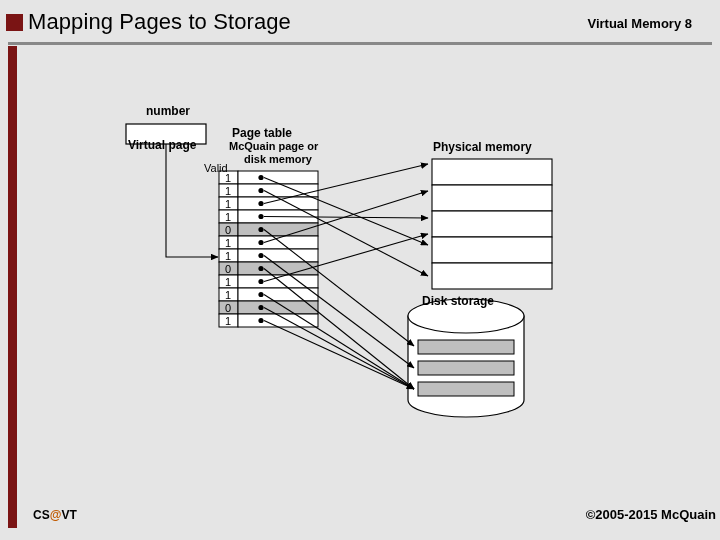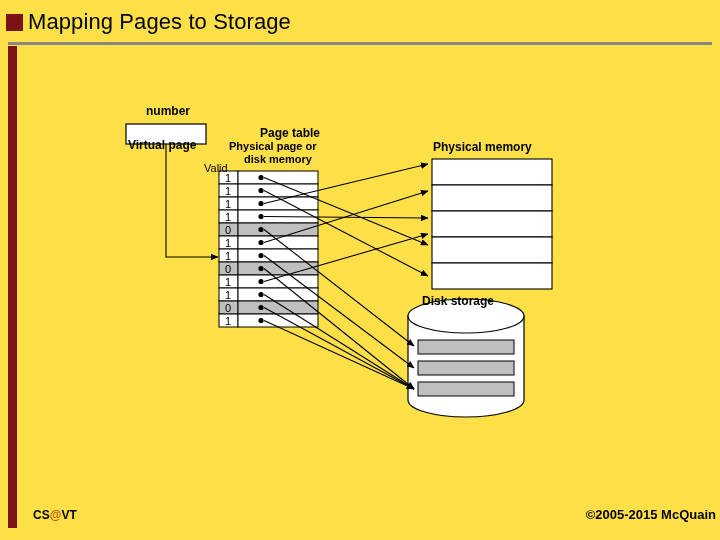--- a/index.html
+++ b/index.html
@@ -13,21 +13,21 @@
     position: relative;
     font-family: "Liberation Sans", sans-serif;
     overflow: hidden;
   }
 
   
   #slide {
     position: absolute;
     left: 0; top: 0;
     width: 720px; height: 540px;
-    background: #fde047;
+    background: #e5e5e5;
   }
 
   .left-bar {
     position: absolute;
     left: 8px;
     top: 46px;
     width: 9px;
     height: 482px;
     background: #7a1414;
   }
@@ -117,20 +117,21 @@
     font-size: 11px;
   }
 </style>
 </head>
 <body>
 
 <div id="slide">
 
   <div class="title-square"></div>
   <div class="title-text">Mapping Pages to Storage</div>
+  <div class="header-right">Virtual Memory  8</div>
   <div class="header-rule"></div>
   <div class="left-bar"></div>
 
   <div id="figure">
     <svg width="688" height="440" viewBox="0 0 688 440">
       <defs>
         <marker id="arrowhead" markerWidth="7" markerHeight="6" refX="6.5" refY="3" orient="auto">
           <polygon points="0 0, 7 3, 0 6" fill="#000000"></polygon>
         </marker>
       </defs>
@@ -222,22 +223,22 @@
         <line x1="242" y1="220.5" x2="392" y2="341" marker-end="url(#arrowhead)"></line>
         <line x1="242" y1="246.5" x2="392" y2="341" marker-end="url(#arrowhead)"></line>
         <line x1="242" y1="259.5" x2="392" y2="341" marker-end="url(#arrowhead)"></line>
         <line x1="242" y1="272.5" x2="392" y2="341" marker-end="url(#arrowhead)"></line>
       </g>
     </svg>
 
     <div class="fig-label" style="left:106px; top:42px; font-size:12px;margin-top:48px;">Virtual page</div>
     <div class="fig-label" style="left:124px; top:56px; font-size:12px;">number</div>
 
-    <div class="fig-label" style="left:238px; top:78px; font-size:12px;">Page table</div>
-    <div class="fig-label" style="left:207px; top:92px; font-size:11px;">Physical page or</div>
+    <div class="fig-label" style="left:210px; top:78px; font-size:12px;">Page table</div>
+    <div class="fig-label" style="left:207px; top:92px; font-size:11px;">McQuain page or</div>
     <div class="fig-label" style="left:222px; top:105px; font-size:11px;">disk memory</div>
     <div class="fig-label" style="left:182px; top:114px; font-size:11px; font-weight:normal;">Valid</div>
 
     <div class="fig-label" style="left:411px; top:92px; font-size:12px;">Physical memory</div>
     <div class="fig-label" style="left:400px; top:246px; font-size:12px;">Disk storage</div>
 
     <div id="valid-bits">
         <div class="fig-label" style="position: absolute; left: 203px; top: 123.5px; font-size: 11px; font-weight: normal; line-height: 12px;">1</div>
         <div class="fig-label" style="position: absolute; left: 203px; top: 136.5px; font-size: 11px; font-weight: normal; line-height: 12px;">1</div>
         <div class="fig-label" style="position: absolute; left: 203px; top: 149.5px; font-size: 11px; font-weight: normal; line-height: 12px;">1</div>

